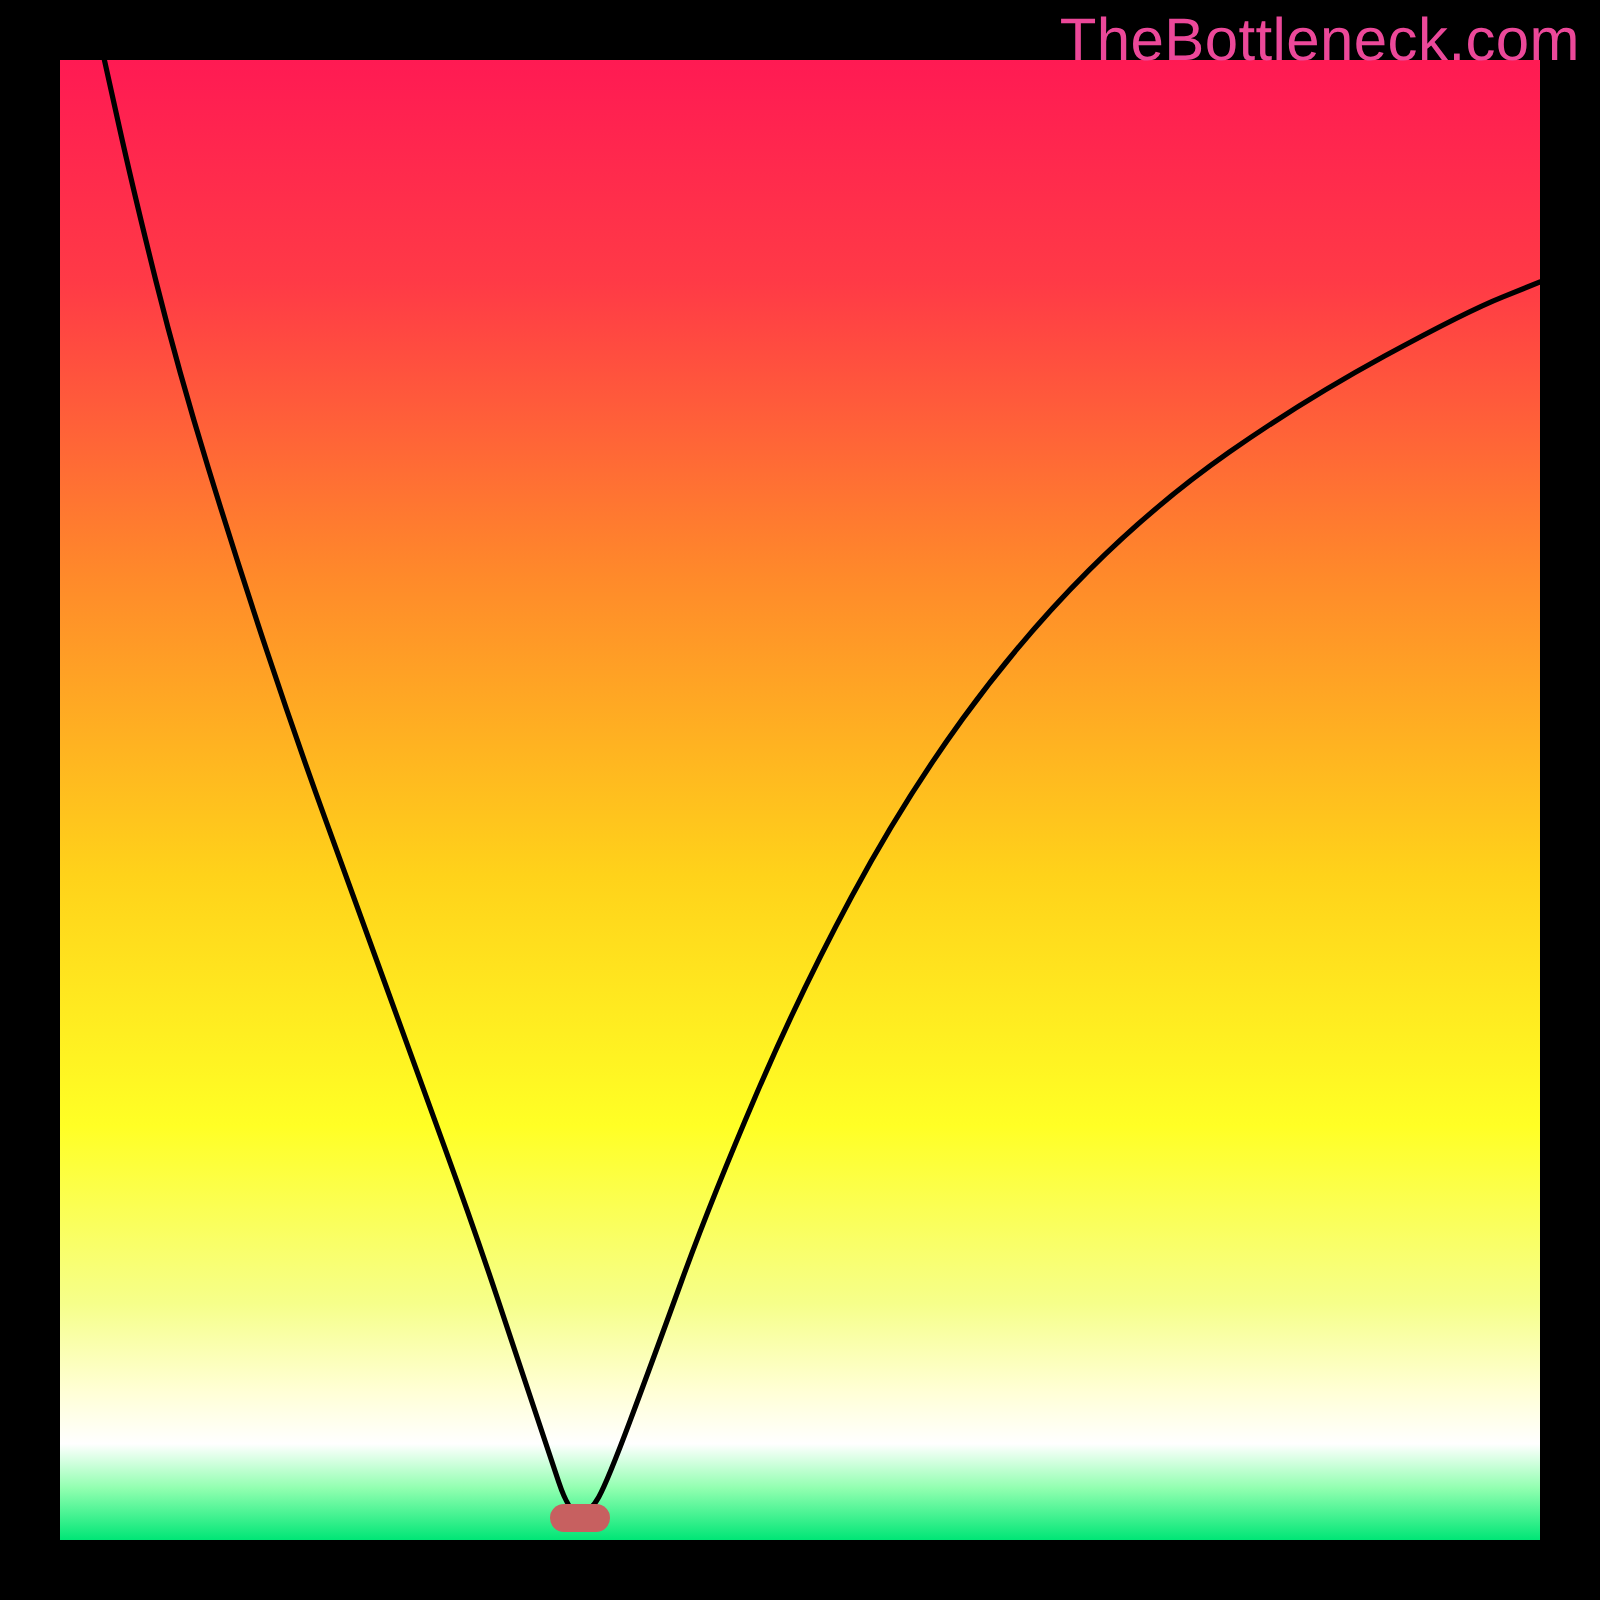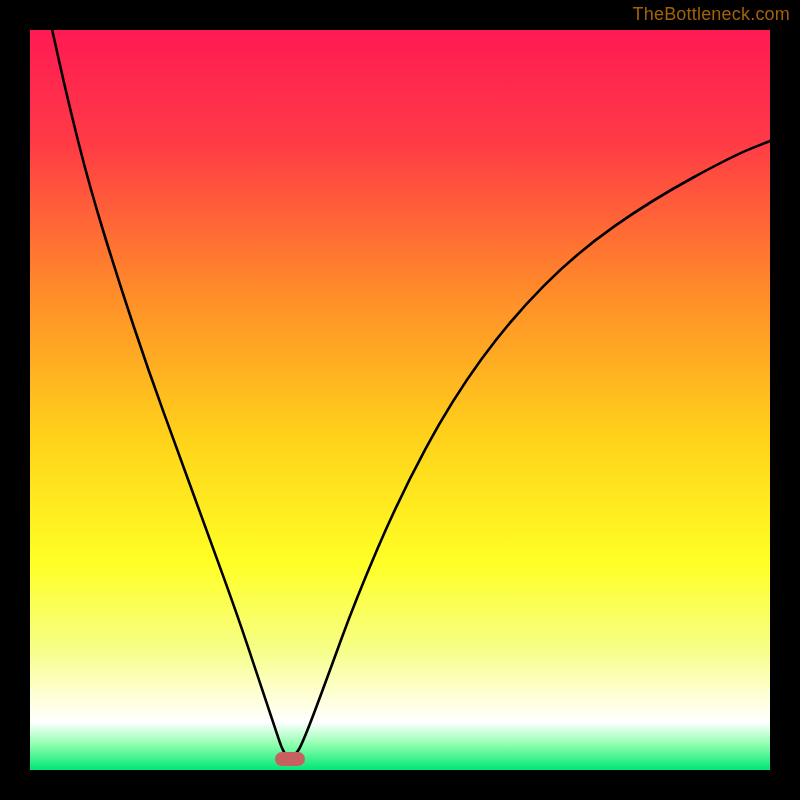--- a/index.html
+++ b/index.html
@@ -24,22 +24,22 @@
     left: 0;
     top: 0;
     width: 740px;
     height: 740px;
     display: block;
   }
   .watermark {
     position: absolute;
     top: 4px;
     right: 10px;
-    color: #a16207;
-    font-size: 18px;
+    color: #ec4899;
+    font-size: 30px;
     font-weight: 400;
     letter-spacing: 0.2px;
     user-select: none;
   }
   .minpoint {
     position: absolute;
     width: 30px;
     height: 14px;
     background: #c76060;
     border-radius: 9px;

